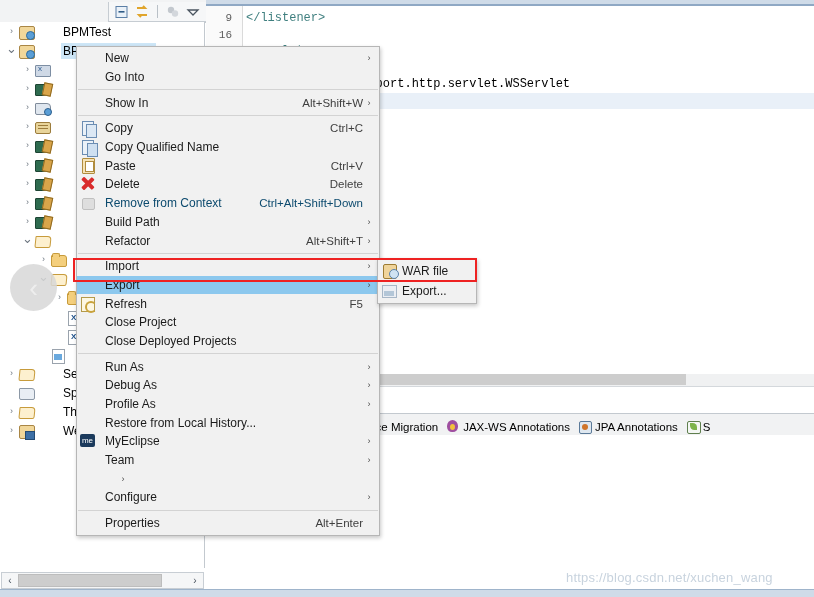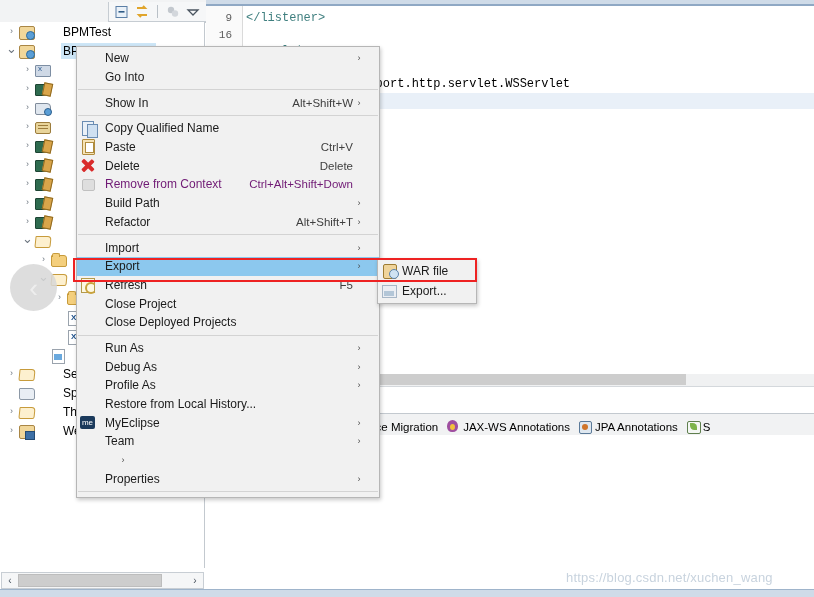--- a/index.html
+++ b/index.html
@@ -387,36 +387,36 @@
     z-index: 40;
   }
   .mi {
     height: 18.7px;
     display: flex;
     align-items: center;
     font-size: 12px;
     color: #1b1b1b;
     position: relative;
     box-sizing: border-box;
-    padding-right: 14px;
+    padding-right: 4px;
   }
   .mi .mi-ico {
     width: 28px; flex: 0 0 28px;
     height: 16px; position: relative;
   }
   .mi .mi-label { flex: 1 1 auto; white-space: nowrap; }
   .mi .mi-accel {
     color: #3f3f3f; font-size: 11.5px;
     margin-left: 12px; white-space: nowrap; text-align: right;
   }
   .mi .mi-arrow {
     width: 12px; flex: 0 0 12px;
     text-align: center; color: #4a4a4a; font-size: 9px;
   }
-  .mi.disabled, .mi.disabled .mi-accel { color: #701a75; }
+  .mi.disabled, .mi.disabled .mi-accel { color: #0c4a6e; }
   .mi.highlight {
     background: #8cc8ee;
   }
   .msep {
     height: 1px; background: #d3d3d3;
     margin: 3px 1px 3px 1px;
   }
   .export-ring {
     position: absolute;
     left: 73px; top: 258px;
@@ -768,20 +768,28 @@
     <div class="msep"></div>
     <div class="mi">
       <span class="mi-ico"></span>
       <span class="mi-label">Show In</span>
       <span class="mi-accel">Alt+Shift+W</span>
       <span class="mi-arrow">›</span>
     </div>
     <div class="msep"></div>
     <div class="mi">
       <span class="mi-ico">
+        <span class="mic-copy"></span>
+      </span>
+      <span class="mi-label">Copy</span>
+      <span class="mi-accel">Ctrl+C</span>
+      <span class="mi-arrow"></span>
+    </div>
+    <div class="mi">
+      <span class="mi-ico">
         <span class="mic-copyq"></span>
       </span>
       <span class="mi-label">Copy Qualified Name</span>
       <span class="mi-accel"></span>
       <span class="mi-arrow"></span>
     </div>
     <div class="mi">
       <span class="mi-ico">
         <span class="mic-paste"></span>
       </span>
@@ -889,25 +897,31 @@
       <span class="mi-accel"></span>
       <span class="mi-arrow">›</span>
     </div>
     <div class="mi">
       <span class="mi-ico"></span>
       <span class="mi-accel"></span>
       <span class="mi-arrow">›</span>
     </div>
     <div class="mi">
       <span class="mi-ico"></span>
+      <span class="mi-label">Configure</span>
+      <span class="mi-accel"></span>
+      <span class="mi-arrow">›</span>
+    </div>
+    <div class="msep"></div>
+    <div class="mi">
+      <span class="mi-ico"></span>
       <span class="mi-label">Properties</span>
-      <span class="mi-accel"></span>
-      <span class="mi-arrow">›</span>
-    </div>
-    <div class="msep"></div>
+      <span class="mi-accel">Alt+Enter</span>
+      <span class="mi-arrow"></span>
+    </div>
   </div>
 
 <div class="submenu" id="submenu">
     <div class="mi" style="height: 20px;">
       <span class="mi-ico" style="flex: 0 0 24px; width: 24px;">
         <span class="mic-war"></span>
       </span>
       <span class="mi-label">WAR file</span>
     </div>
     <div class="mi" style="height: 20px; align-items: center;">

